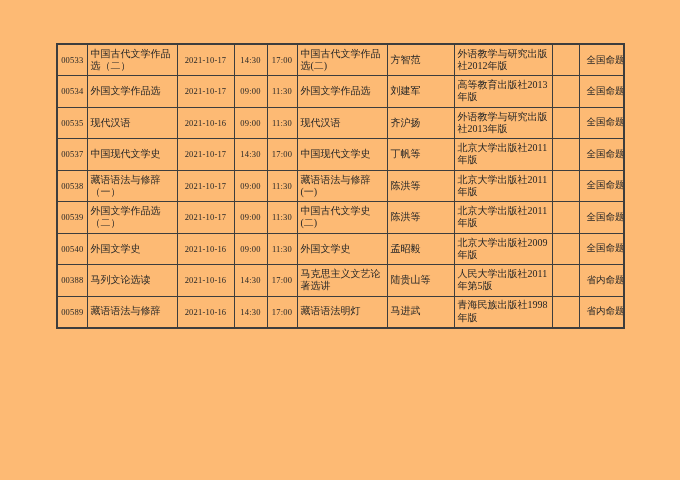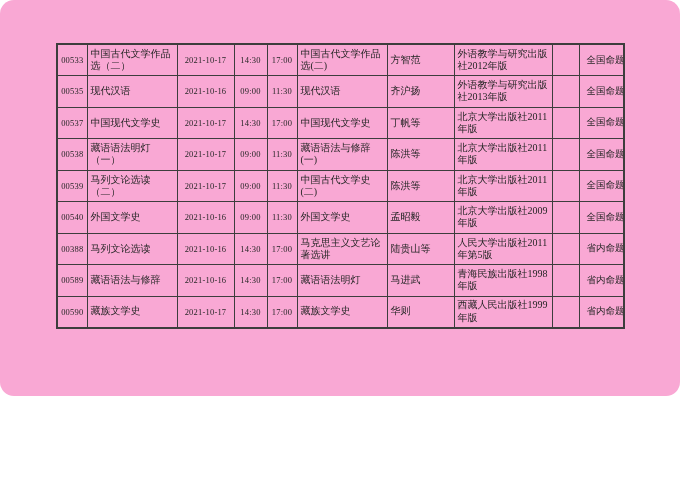--- a/index.html
+++ b/index.html
@@ -7,23 +7,22 @@
     padding: 0;
     background: #ffffff;
     width: 680px;
     height: 480px;
     overflow: hidden;
     font-family: "Liberation Serif", "DejaVu Serif", serif;
   }
   .page {
     position: relative;
     width: 680px;
-    height: 396px;
-    background: #f9a8d4;
-    border-radius: 14px;
+    height: 480px;
+    background: #fdba74;
   }
   table.exam {
     position: absolute;
     left: 56px;
     top: 43px;
     border-collapse: collapse;
     table-layout: fixed;
     width: 567px;
     border: 2px solid #3d3d3d;
     color: #262626;
@@ -80,20 +79,32 @@
           <td class="num">2021-10-17</td>
           <td class="num">14:30</td>
           <td class="num">17:00</td>
           <td class="txt">中国古代文学作品选(二)</td>
           <td class="txt">方智范</td>
           <td class="txt">外语教学与研究出版社2012年版</td>
           <td class="txt"></td>
           <td class="scope">全国命题</td>
         </tr>
         <tr>
+          <td class="num">00534</td>
+          <td class="txt">外国文学作品选</td>
+          <td class="num">2021-10-17</td>
+          <td class="num">09:00</td>
+          <td class="num">11:30</td>
+          <td class="txt">外国文学作品选</td>
+          <td class="txt">刘建军</td>
+          <td class="txt">高等教育出版社2013年版</td>
+          <td class="txt"></td>
+          <td class="scope">全国命题</td>
+        </tr>
+        <tr>
           <td class="num">00535</td>
           <td class="txt">现代汉语</td>
           <td class="num">2021-10-16</td>
           <td class="num">09:00</td>
           <td class="num">11:30</td>
           <td class="txt">现代汉语</td>
           <td class="txt">齐沪扬</td>
           <td class="txt">外语教学与研究出版社2013年版</td>
           <td class="txt"></td>
           <td class="scope">全国命题</td>
@@ -105,33 +116,33 @@
           <td class="num">14:30</td>
           <td class="num">17:00</td>
           <td class="txt">中国现代文学史</td>
           <td class="txt">丁帆等</td>
           <td class="txt">北京大学出版社2011年版</td>
           <td class="txt"></td>
           <td class="scope">全国命题</td>
         </tr>
         <tr>
           <td class="num">00538</td>
-          <td class="txt">藏语语法明灯（一）</td>
+          <td class="txt">藏语语法与修辞（一）</td>
           <td class="num">2021-10-17</td>
           <td class="num">09:00</td>
           <td class="num">11:30</td>
           <td class="txt">藏语语法与修辞(一)</td>
           <td class="txt">陈洪等</td>
           <td class="txt">北京大学出版社2011年版</td>
           <td class="txt"></td>
           <td class="scope">全国命题</td>
         </tr>
         <tr>
           <td class="num">00539</td>
-          <td class="txt">马列文论选读（二）</td>
+          <td class="txt">外国文学作品选（二）</td>
           <td class="num">2021-10-17</td>
           <td class="num">09:00</td>
           <td class="num">11:30</td>
           <td class="txt">中国古代文学史(二)</td>
           <td class="txt">陈洪等</td>
           <td class="txt">北京大学出版社2011年版</td>
           <td class="txt"></td>
           <td class="scope">全国命题</td>
         </tr>
         <tr>
@@ -163,27 +174,15 @@
           <td class="txt">藏语语法与修辞</td>
           <td class="num">2021-10-16</td>
           <td class="num">14:30</td>
           <td class="num">17:00</td>
           <td class="txt">藏语语法明灯</td>
           <td class="txt">马进武</td>
           <td class="txt">青海民族出版社1998年版</td>
           <td class="txt"></td>
           <td class="scope">省内命题</td>
         </tr>
-        <tr>
-          <td class="num">00590</td>
-          <td class="txt">藏族文学史</td>
-          <td class="num">2021-10-17</td>
-          <td class="num">14:30</td>
-          <td class="num">17:00</td>
-          <td class="txt">藏族文学史</td>
-          <td class="txt">华则</td>
-          <td class="txt">西藏人民出版社1999年版</td>
-          <td class="txt"></td>
-          <td class="scope">省内命题</td>
-        </tr>
       </tbody>
   </table>
 </div>
 
 </body></html>

